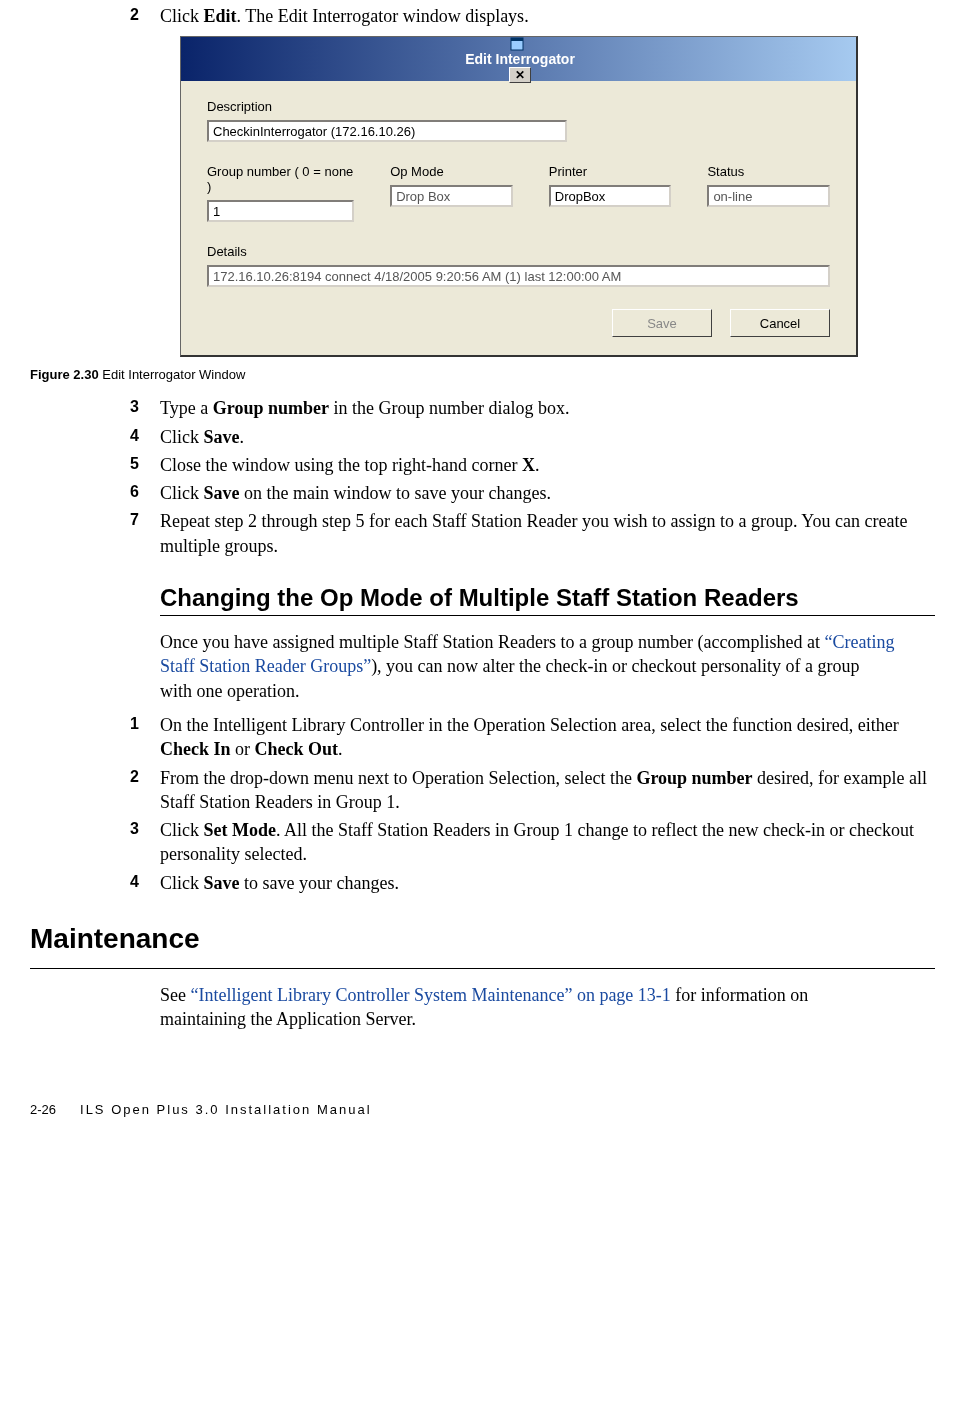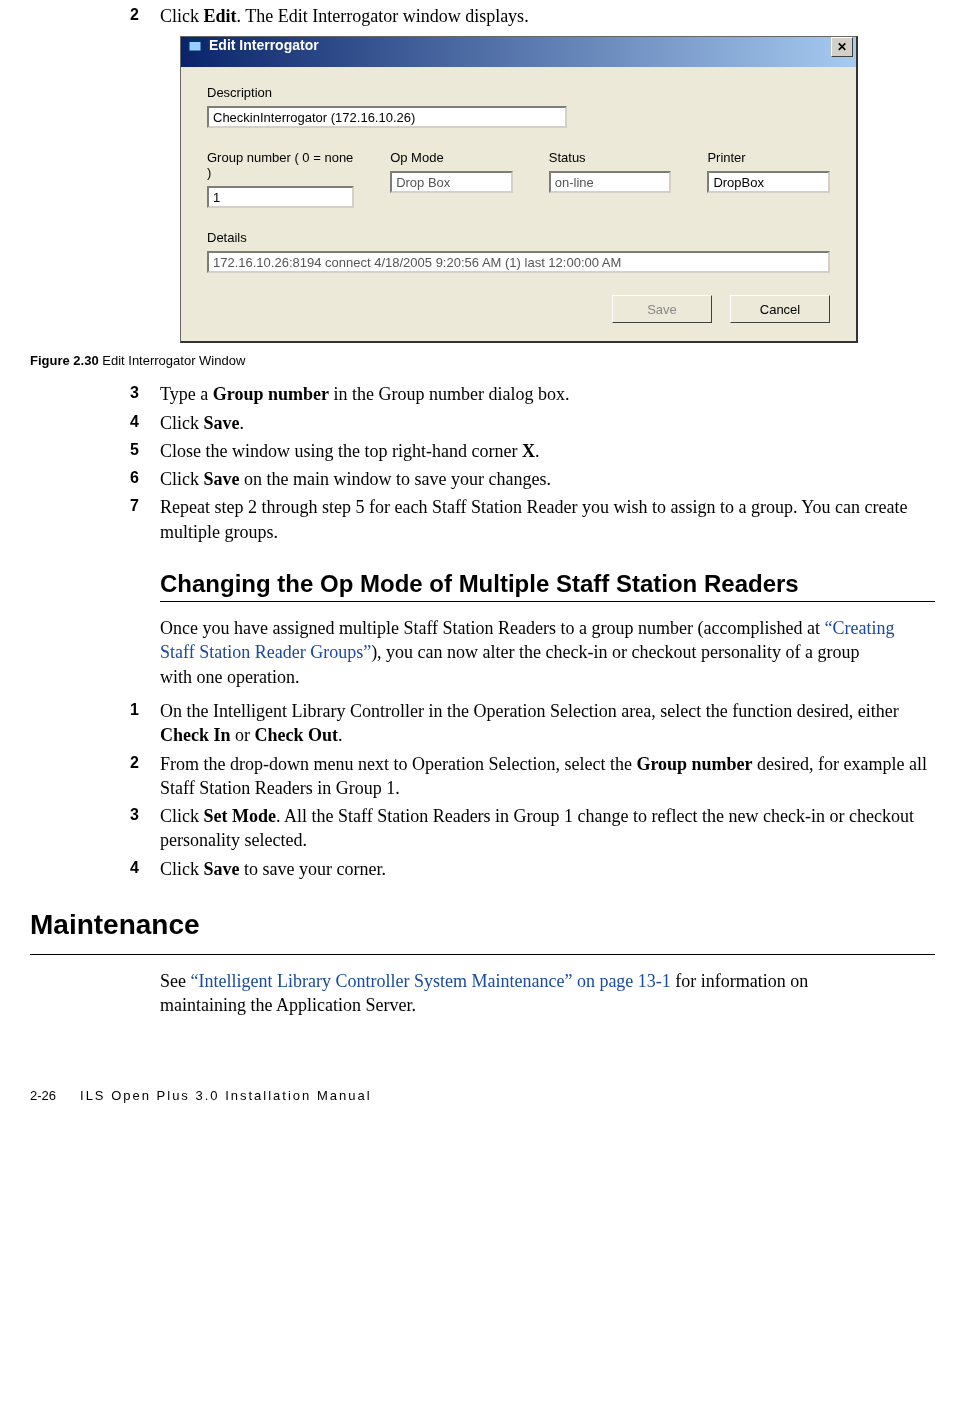--- a/index.html
+++ b/index.html
@@ -49,27 +49,28 @@
   .dialog {
     width: 675px;
     border: 1px solid #666;
     border-right: 2px solid #333;
     border-bottom: 2px solid #333;
     background: #ece9d8;
     font-family: Tahoma, Arial, sans-serif;
     font-size: 13px;
   }
   .titlebar {
-    height: 30px;
+    height: 44px;
     background: linear-gradient(to right, #0a246a, #a6caf0);
     color: #fff;
     display: flex;
-    align-items: flex-start;
+    align-items: center;
     padding: 0 3px 0 6px;
     font-weight: bold;
+    flex-direction: column;
   }
   .title-icon {
     width: 16px; height: 16px;
     margin-right: 6px;
     display: inline-flex;
     align-items: center;
     justify-content: center;
   }
   .title-text { flex: 1; font-size: 14px; }
   .title-close {
@@ -201,26 +202,26 @@
         <div class="row">
           <div class="col" style="flex:1.2">
             <span class="field-label">Group number ( 0 = none )</span>
             <input class="textbox" value="1" style="">
           </div>
           <div class="col">
             <span class="field-label">Op Mode</span>
             <input class="textbox disabled" readonly="" value="Drop Box" style="">
           </div>
           <div class="col">
+            <span class="field-label">Printer</span>
+            <input class="textbox" value="DropBox" style="">
+          </div>
+          <div class="col">
             <span class="field-label">Status</span>
             <input class="textbox disabled" readonly="" value="on-line" style="">
-          </div>
-          <div class="col">
-            <span class="field-label">Printer</span>
-            <input class="textbox" value="DropBox" style="">
           </div>
         </div>
         <div style="margin-top:22px">
           <span class="field-label">Details</span>
           <input class="textbox disabled" readonly="" style="width: 100%;" value="172.16.10.26:8194 connect 4/18/2005 9:20:56 AM (1) last 12:00:00 AM">
         </div>
         <div class="btn-row">
           <button class="btn disabled" disabled="">Save</button>
           <button class="btn">Cancel</button>
         </div>
@@ -283,21 +284,21 @@
     </div>
     <div class="step-row">
       <div class="step-num">3</div>
       <div class="step-text">
         <span>Click </span><span class="bold">Set Mode</span><span>. All the Staff Station Readers in Group 1 change to reflect the new check-in or checkout personality selected.</span>
       </div>
     </div>
     <div class="step-row">
       <div class="step-num">4</div>
       <div class="step-text">
-        <span>Click </span><span class="bold">Save</span><span> to save your corner.</span>
+        <span>Click </span><span class="bold">Save</span><span> to save your changes.</span>
       </div>
     </div>
   </div>
 
   <h1 class="major">Maintenance</h1>
   <div class="body-para">
     <span>See </span><span class="link">“Intelligent Library Controller System Maintenance” on page 13-1</span><span> for information on maintaining the Application Server.</span>
   </div>
 
   <div class="footer">

